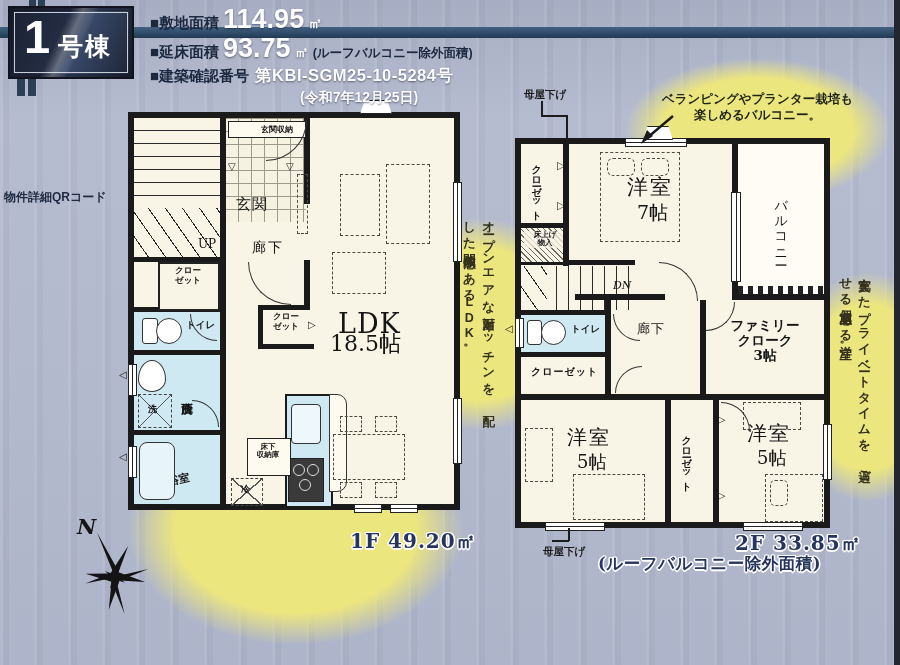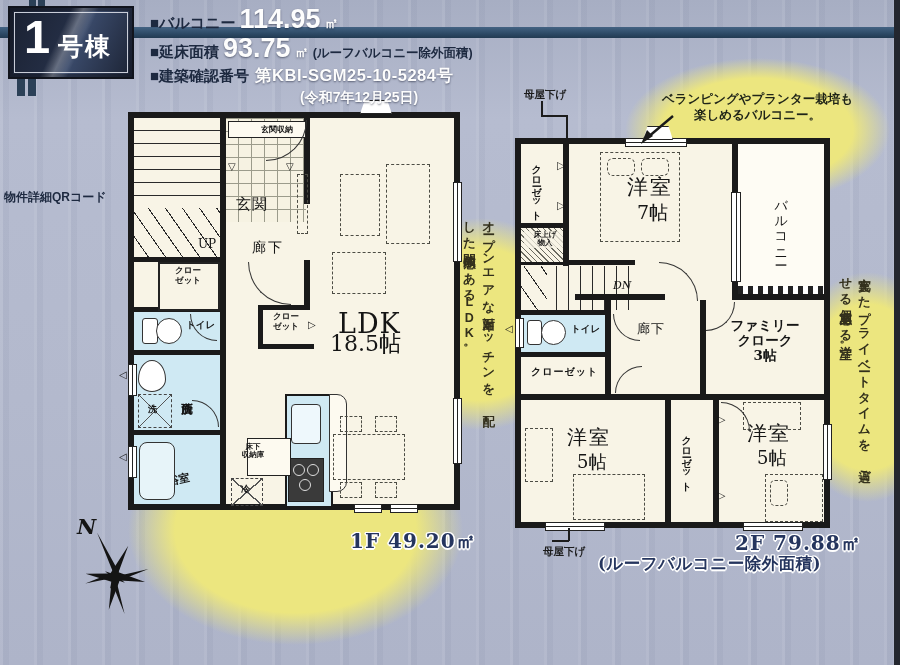--- a/index.html
+++ b/index.html
@@ -64,21 +64,21 @@
 
   <div class="badge">
     <div class="inner"></div>
     <div class="sheen"></div>
     <div class="abs" style="left:14px;top:1px;font-size:47px;font-weight:bold;color:#fff;font-family:'Liberation Sans',sans-serif;">1</div>
     <div class="abs" style="left:48px;top:22px;font-size:25px;font-weight:bold;color:#fff;letter-spacing:2px;">号棟</div>
   </div>
 
   <div class="abs txt" style="left:150px;top:4px;width:480px;">
     <div style="display:flex;align-items:baseline;gap:4px;">
-      <span class="gothic navy" style="font-size:15px;">■バルコニー</span>
+      <span class="gothic navy" style="font-size:15px;">■敷地面積</span>
       <span class="white" style="font-size:27px;font-weight:bold;">114.95</span>
       <span class="white" style="font-size:14px;font-weight:bold;">㎡</span>
     </div>
     <div style="display:flex;align-items:baseline;gap:4px;margin-top:-2px;">
       <span class="gothic navy" style="font-size:15px;">■延床面積</span>
       <span class="white" style="font-size:27px;font-weight:bold;">93.75</span>
       <span class="white" style="font-size:14px;font-weight:bold;">㎡</span>
       <span class="gothic navy" style="font-size:12.5px;">(ルーフバルコニー除外面積)</span>
     </div>
     <div style="display:flex;align-items:baseline;gap:6px;margin-top:1px;">
@@ -163,21 +163,21 @@
     <div class="abs" style="left:157px;top:282px;width:44px;height:110px;border:2px solid #1a1a1a;background:#cfe9f3;"></div>
     <div class="abs" style="left:163px;top:292px;width:28px;height:38px;border:1.3px solid #333;border-radius:4px;background:#eef8fc;"></div>
     <div class="abs" style="left:160px;top:346px;width:34px;height:42px;border:1.3px solid #222;background:#3a3a3a;">
       <i style="position:absolute;left:4px;top:5px;width:10px;height:10px;border:1px solid #ddd;border-radius:50%;"></i>
       <i style="position:absolute;left:18px;top:5px;width:10px;height:10px;border:1px solid #ddd;border-radius:50%;"></i>
       <i style="position:absolute;left:10px;top:20px;width:10px;height:10px;border:1px solid #ddd;border-radius:50%;"></i>
     </div>
     <div class="abs" style="left:201px;top:282px;width:16px;height:96px;border:1.3px solid #333;border-radius:0 10px 10px 0;background:#fdfaf0;"></div>
 
     <div class="abs" style="left:119px;top:326px;width:42px;height:36px;border:1.6px solid #222;background:#fdfaf0;"></div>
-    <div class="lbl" style="left:109px;top:331px;width:32px;font-size:7.5px;font-weight:bold;">
+    <div class="lbl" style="left:124px;top:331px;width:32px;font-size:7.5px;font-weight:bold;">
       <span>床下</span><br>
       <span>収納庫</span>
     </div>
 
     <div class="xbox" style="left:103px;top:366px;width:30px;height:26px;"></div>
     <div class="lbl" style="left:113px;top:372px;font-size:9px;font-weight:bold;z-index:4;">冷</div>
 
     <div class="dash" style="left:212px;top:62px;width:38px;height:60px;"></div>
     <div class="dash" style="left:258px;top:52px;width:42px;height:78px;"></div>
     <div class="dash" style="left:204px;top:140px;width:52px;height:40px;"></div>
@@ -315,21 +315,21 @@
     <span>配した開放感のあるLDK。</span>
   </div>
 
   <div class="abs txt v gothic" style="left:836px;top:268px;height:225px;font-size:12.5px;line-height:1.5;letter-spacing:1.5px;color:#33301c;">
     <span>充実したプライベートタイムを</span>
     <span>過ごせる個室感ある洋室。</span>
   </div>
 
 
   <div class="abs serifOut txt" style="left:350px;top:528px;font-size:20px;letter-spacing:1px;">1F 49.20㎡</div>
-  <div class="abs serifOut txt" style="left:735px;top:530px;font-size:20px;letter-spacing:1px;">2F 79.88㎡</div>
+  <div class="abs serifOut txt" style="left:735px;top:530px;font-size:20px;letter-spacing:1px;">2F 33.85㎡</div>
   <div class="abs serifOut txt" style="left:598px;top:553px;font-size:16.5px;letter-spacing:.5px;">(ルーフバルコニー除外面積)</div>
 
   <div class="abs txt" style="left:55px;top:512px;width:120px;height:130px;">
     <span style="position:absolute;left:22px;top:2px;font-family:'DejaVu Serif',serif;font-weight:bold;font-style:italic;font-size:21px;color:#151515;">N</span>
     <svg width="120" height="130" viewBox="-60 -65 120 130">
       <g transform="rotate(-22)">
         <polygon points="0,-48 5,-7 9,-9 3,0 34,5 5,5 7,9 0,3 -5,38 -5,7 -9,9 -3,0 -30,-5 -5,-5 -7,-9 0,-3" fill="#141414"></polygon>
         <polygon points="24,-24 5,-3 26,16 3,5 -18,28 -5,3 -26,-14 -3,-5" fill="#141414"></polygon>
       </g>
     </svg>

